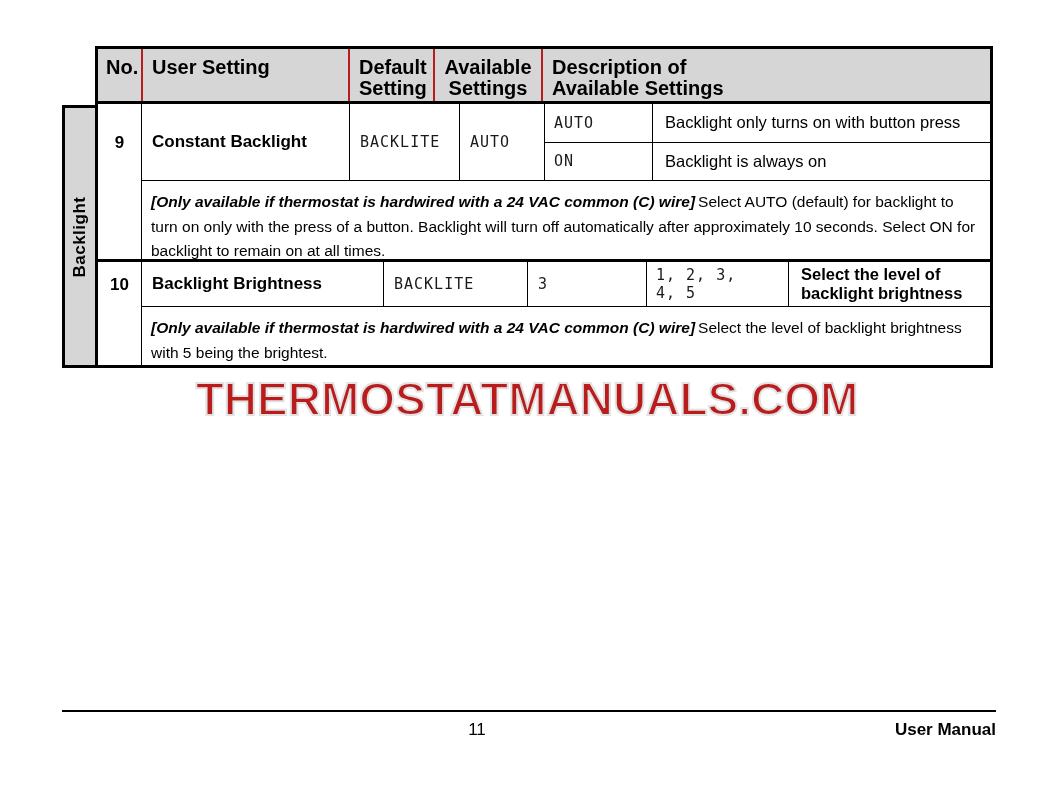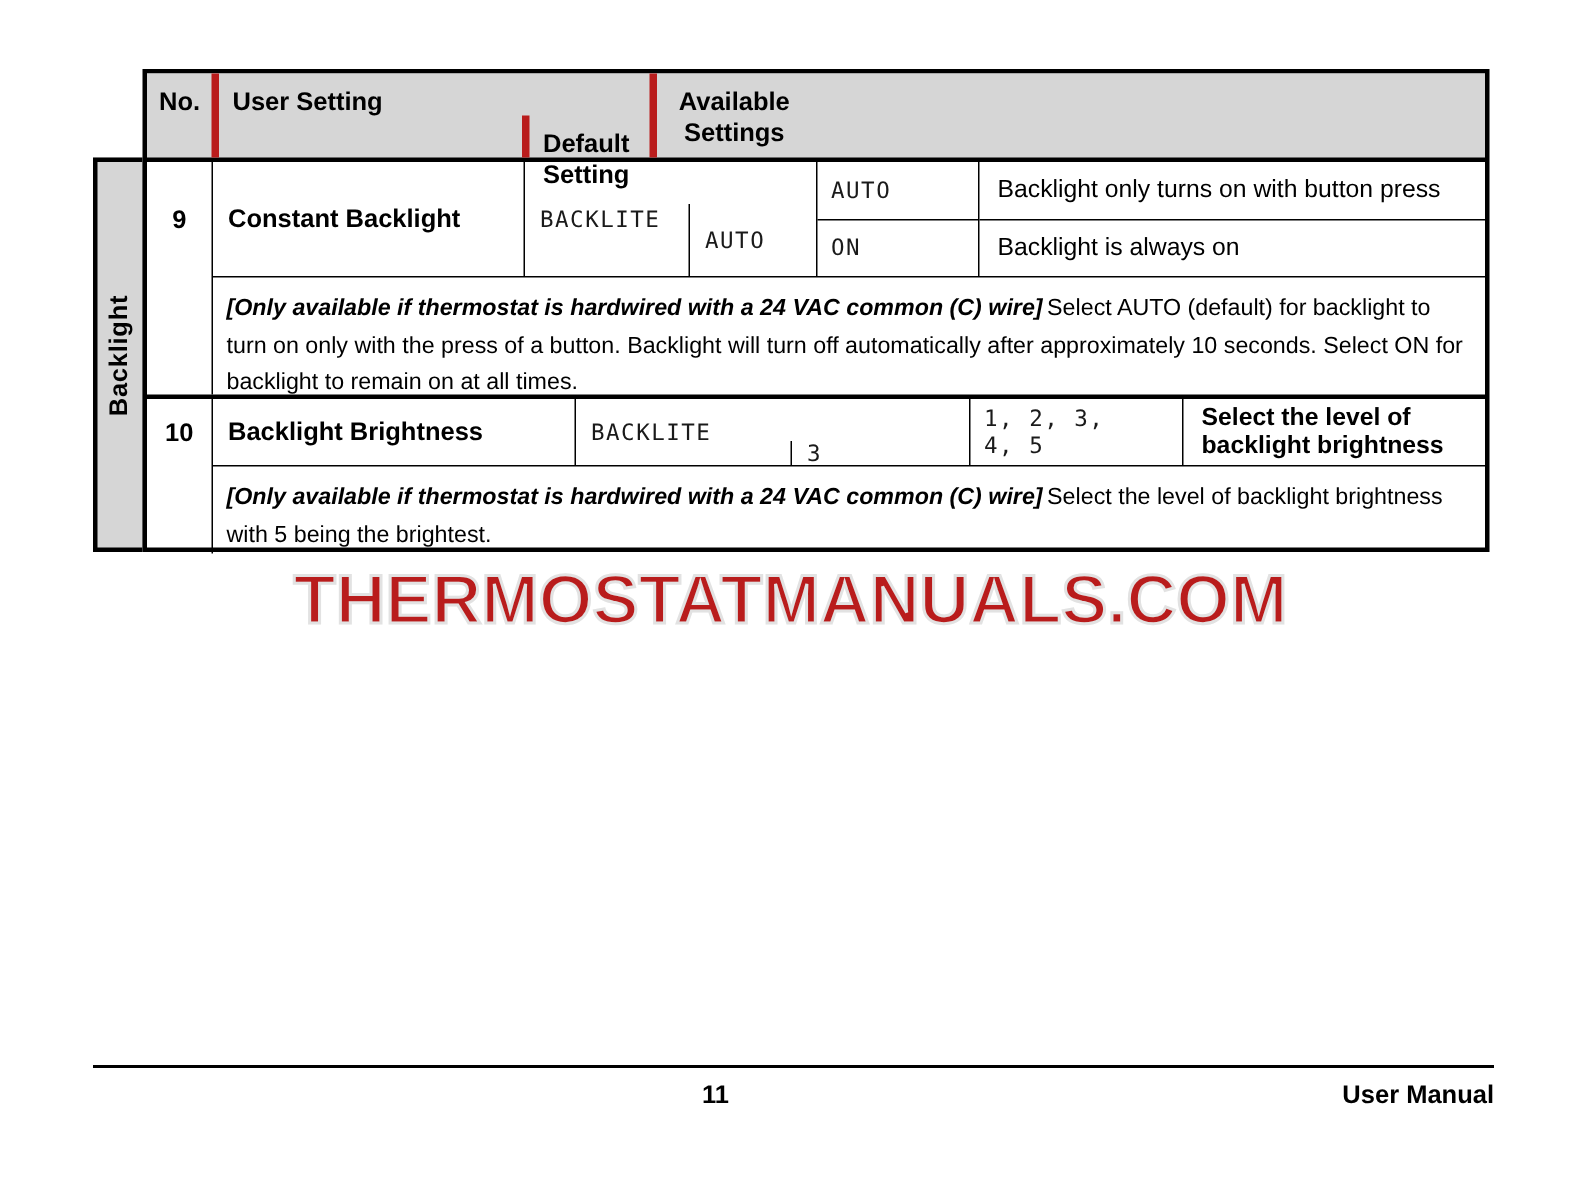--- a/index.html
+++ b/index.html
@@ -20,28 +20,28 @@
   }
   
   .tbl{
     position:absolute;left:95px;top:46px;width:898px;height:322px;
     border:3px solid #000;box-sizing:border-box;background:#fff;
     display:flex;flex-direction:column;font-size:16.5px;
   }
   .tbl *{box-sizing:border-box;}
   .tr-head{
     display:flex;height:59px;background:#d6d6d6;border-bottom:3px solid #000;
-    font-weight:bold;font-size:17px;line-height:21px;
+    font-weight:bold;font-size:20px;line-height:21px;
   }
   .hc{padding:8px 6px 0 9px;white-space:pre-line;}
-  .hc + .hc{border-left:5px solid #b91c1c;}
+  .hc + .hc{border-left:2px solid #b91c1c;}
   .w-no{width:43px;flex:none;}
   .w-user{width:207px;flex:none;}
   .w-disp{width:110px;flex:none;}
-  .w-def{width:85px;flex:none;margin-top:28px;}
+  .w-def{width:85px;flex:none;}
   .w-avail{width:108px;flex:none;}
   .w-desc{flex:1;}
   .hc.w-avail{text-align:center;padding-left:0;padding-right:0;}
   .hc.w-no{padding-left:8px;}
   
   .group{display:flex;}
   .group-9{height:158px;border-bottom:3px solid #000;}
   .group-10{flex:1;}
   .no-cell{
     width:43px;flex:none;display:flex;justify-content:center;
@@ -76,21 +76,21 @@
     font-weight:bold;font-size:46px;letter-spacing:0px;white-space:nowrap;
     color:#b91c1c;-webkit-text-stroke:2px #e2e2e2;
   }
   
   .footer-line{
     position:absolute;left:62px;width:934px;top:710px;height:0;
     border-top:2px solid #000;
   }
   .footer-page{
     position:absolute;left:0;width:954px;top:720px;text-align:center;
-    font-weight:bold;font-size:17px;
+    font-weight:normal;font-size:17px;
   }
   .footer-label{
     position:absolute;right:62px;top:720px;font-weight:bold;font-size:17px;
   }
 </style>
 </head>
 <body>
 
 <div class="sidebar">
   <span class="sidebar-label">Backlight</span>
@@ -98,20 +98,22 @@
 
 <div class="tbl">
 
   <div class="tr-head">
     <div class="hc w-no">No.</div>
     <div class="hc w-user">User Setting</div>
     <div class="hc w-def">Default
 Setting</div>
     <div class="hc w-avail">Available
 Settings</div>
+    <div class="hc w-desc">Description of
+Available Settings</div>
   </div>
 
   <div class="group group-9">
     <div class="no-cell">9</div>
     <div class="group-right">
       <div class="settings-row">
         <div class="cell w-user">Constant Backlight</div>
         <div class="cell w-disp">
             <span class="lcd">BACKLITE</span>
           </div>

